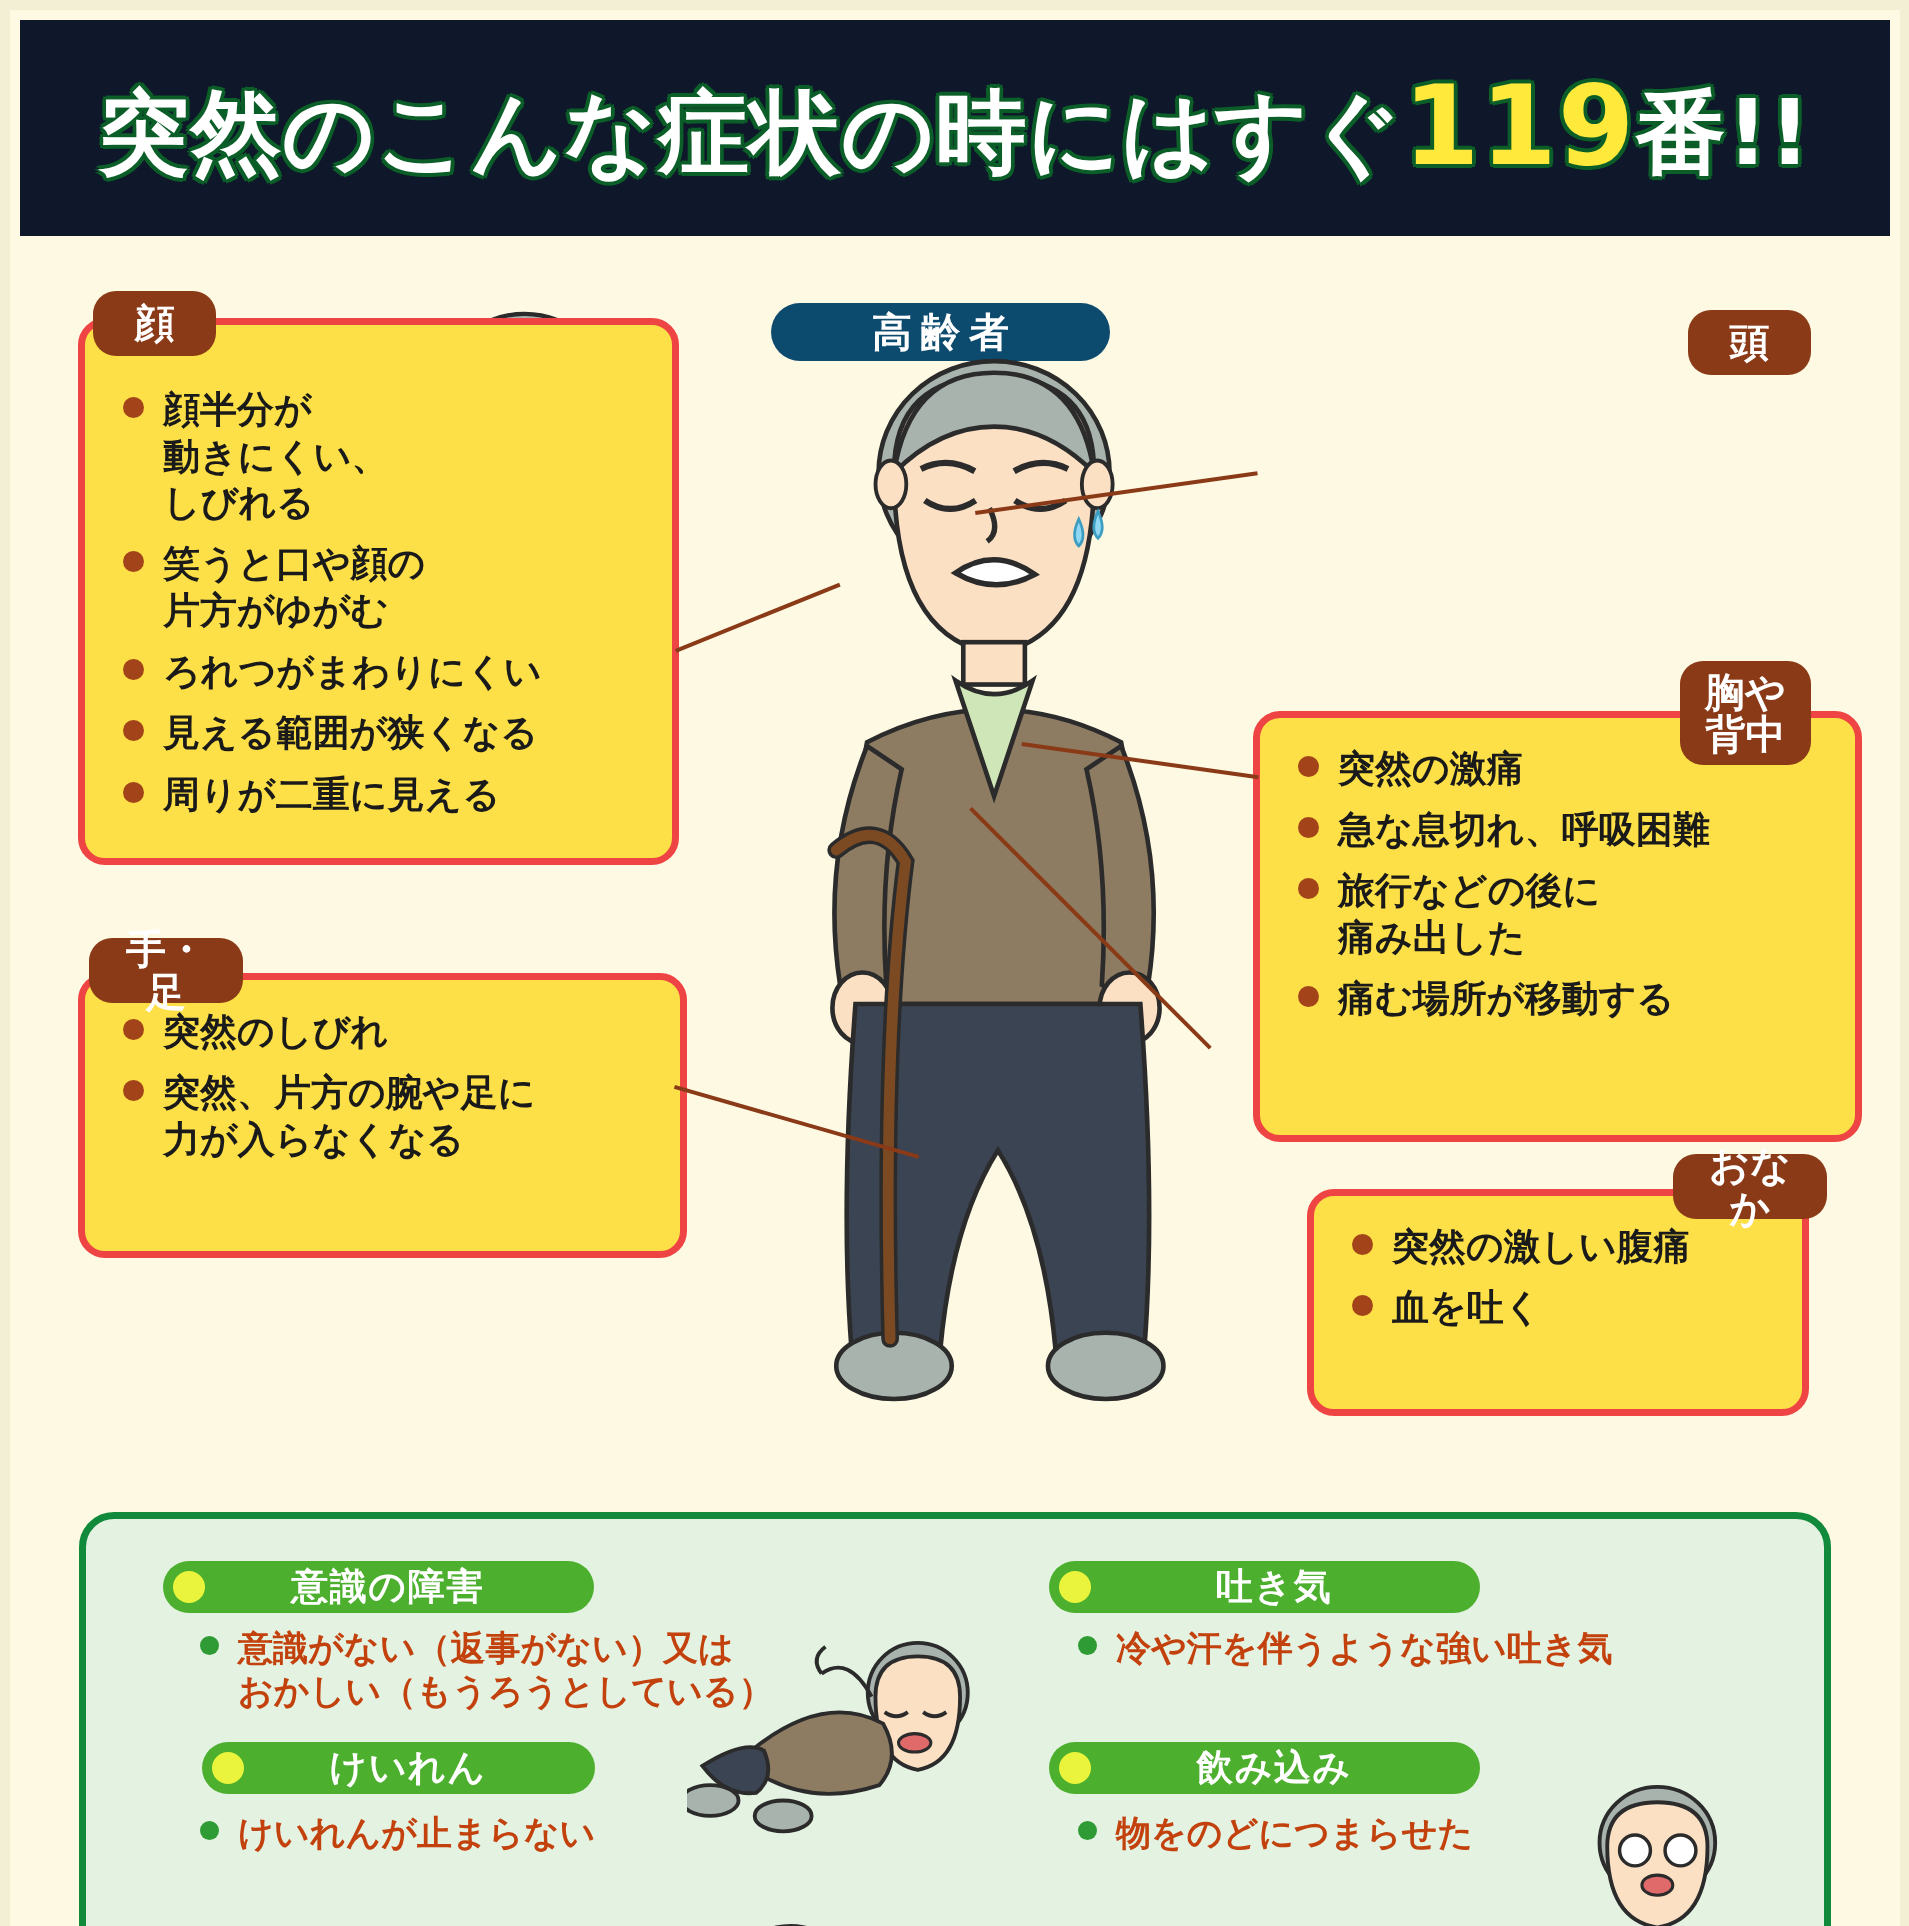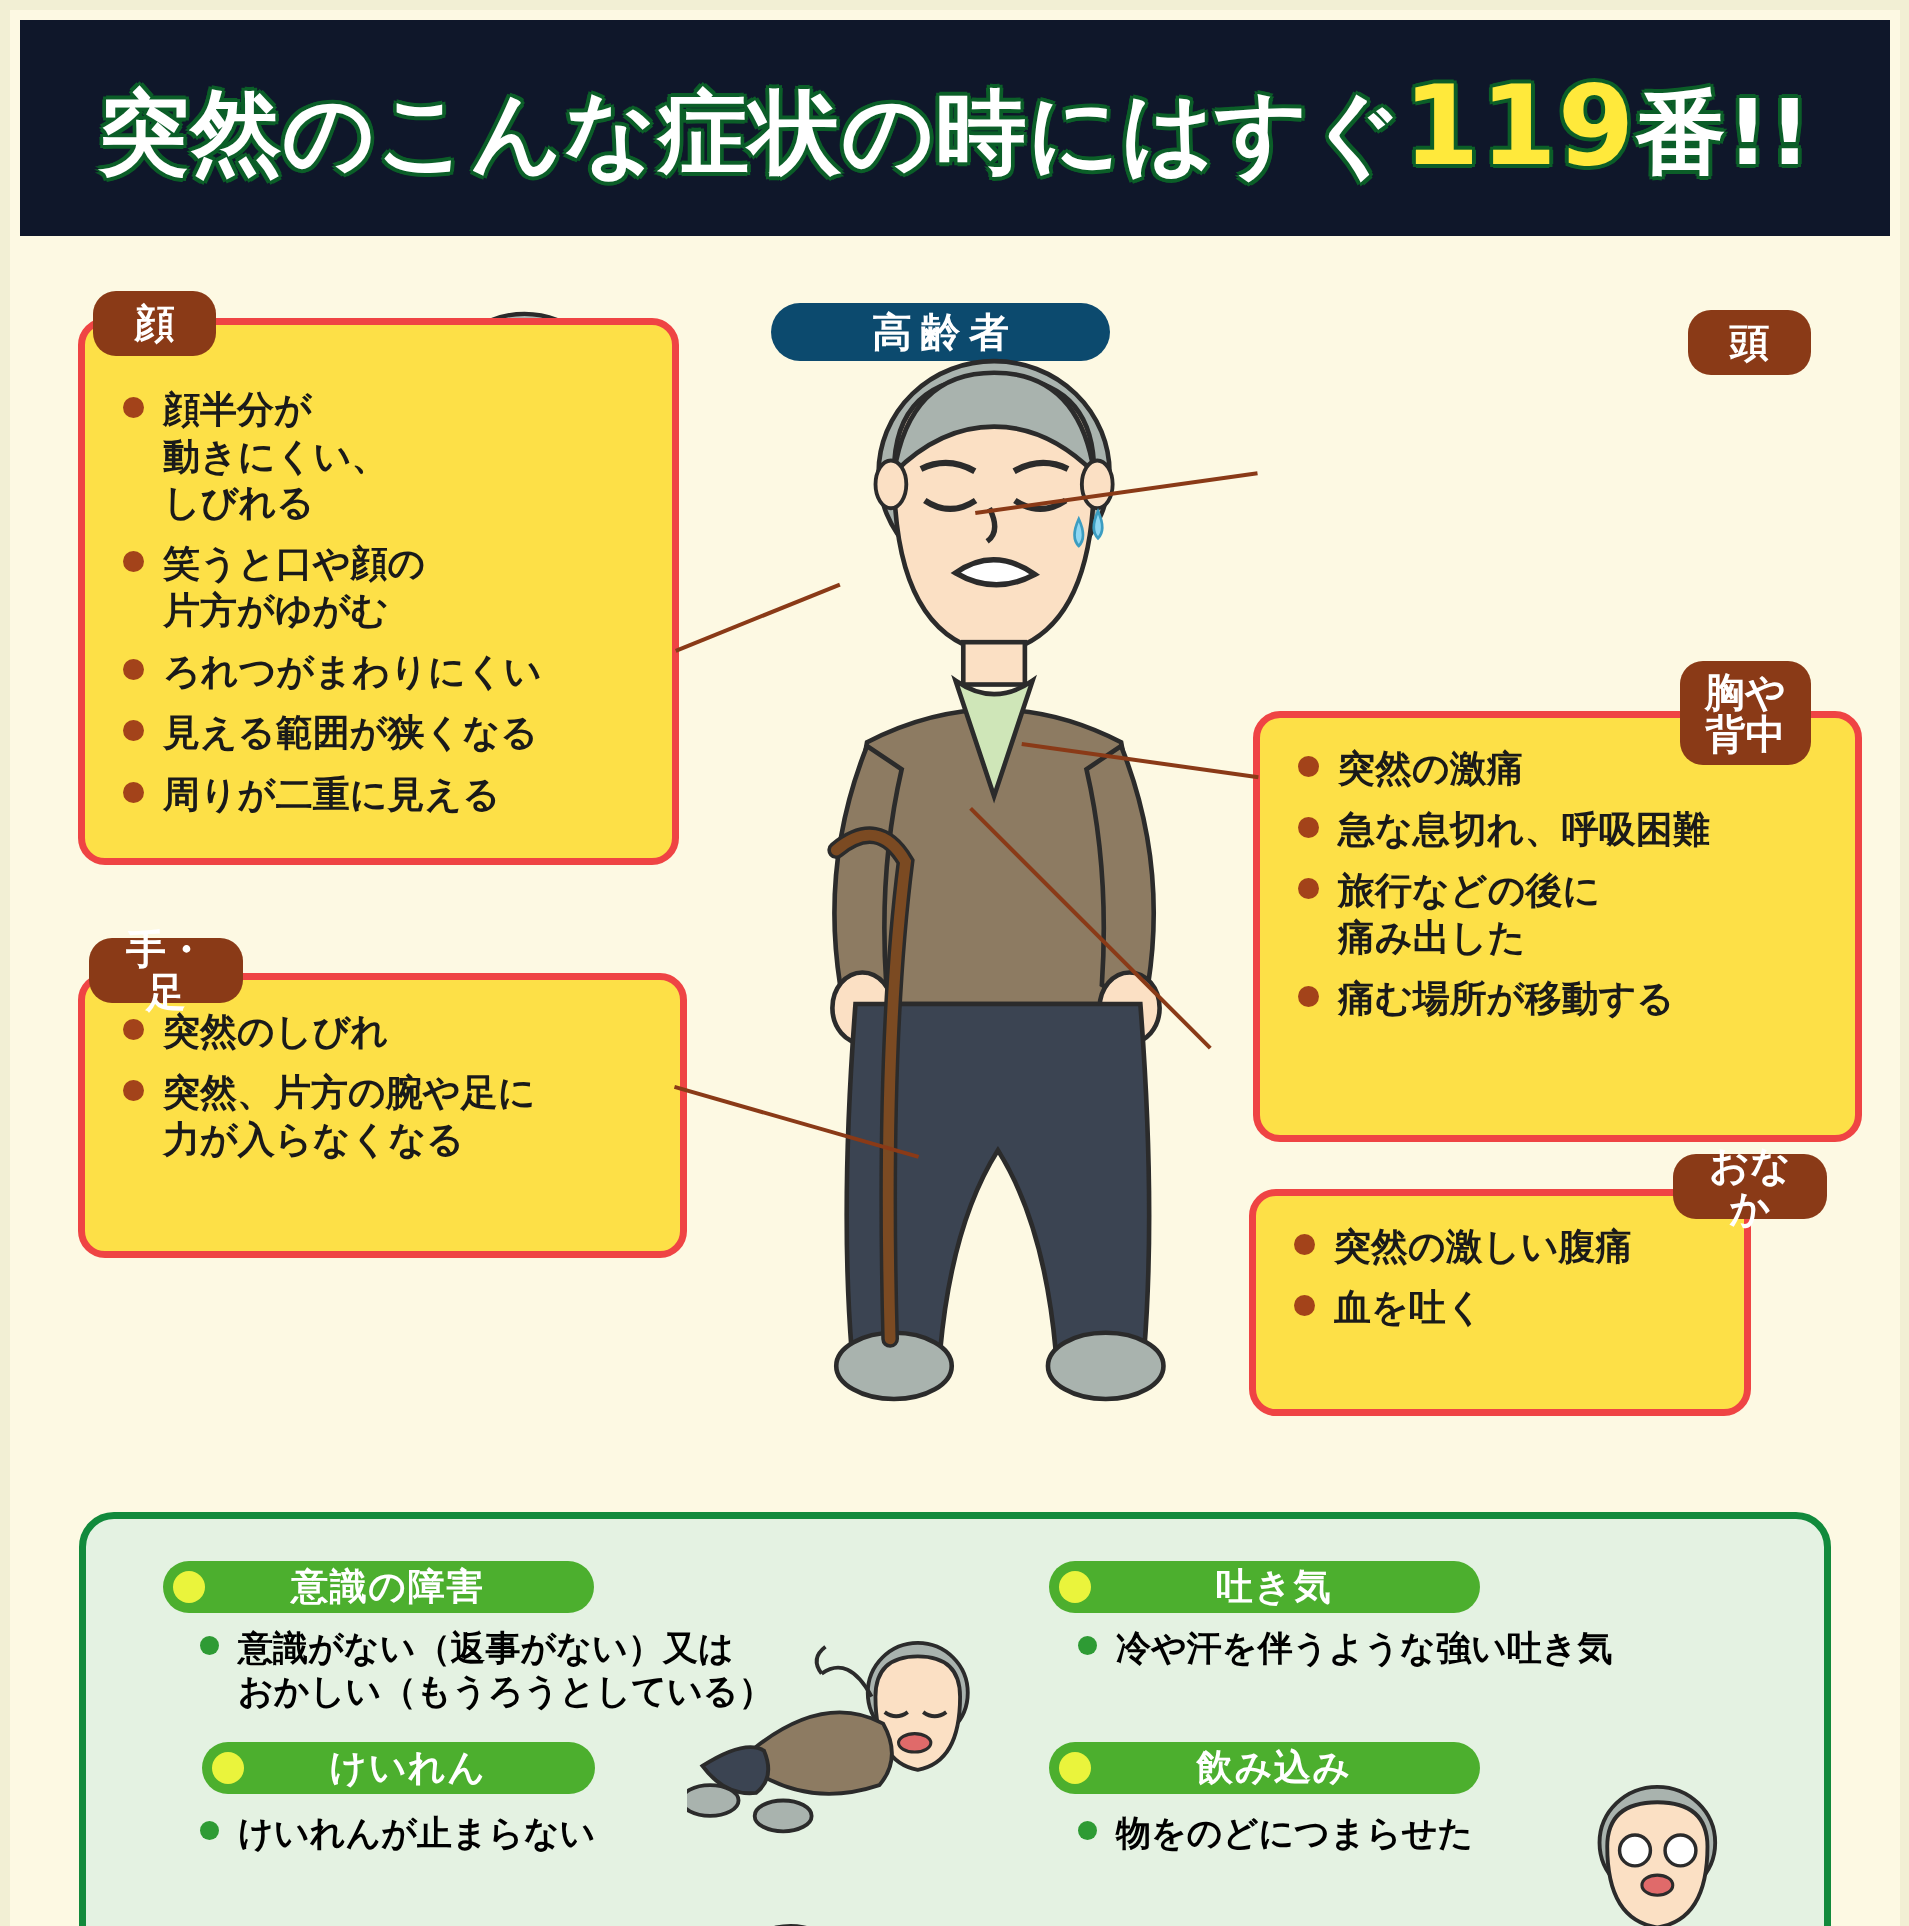--- a/index.html
+++ b/index.html
@@ -107,21 +107,21 @@
   #t-head    { left:1668px; top:69px;  width:123px; height:65px; }
 
   #c-chest   { left:1233px; top:470px; width:609px; height:431px; }
   #c-chest-list{ position:absolute; left:35px; top:28px; right:11.6px; }
   #t-chest   { left:1660px; top:420px; width:131px; height:104px; flex-direction:column; }
 
   #c-limb    { left:58px;  top:732px; width:609px; height:285px; }
   #c-limb-list{ position:absolute; left:35px; top:29px; right:15.4px; }
   #t-limb    { left:69px;  top:697px; width:154px; height:65px; }
 
-  #c-belly   { left:1229px; top:948px; width:502px; height:227px; }
+  #c-belly   { left:1287px; top:948px; width:502px; height:227px; }
   #c-belly-list{ position:absolute; left:35px; top:28px; right:15.4px; }
   #t-belly   { left:1653px; top:913px; width:154px; height:65px; }
 
   
   .line { position:absolute; background:#8a3a17; transform-origin:0 0; height:3.5px; z-index:1;}
 
   
   .man { position:absolute; left:720px; top:116px; width:512px; height:1117px; }
 
   
@@ -145,21 +145,21 @@
   }
   .gpill .lbl {
     color:#ffffff; font-size:37px; font-weight:bold;
     flex:1 1 auto; text-align:center; padding-right:23px;
     letter-spacing:1.5px;
   }
   .gitems { position:absolute; }
   .gitems li {
     list-style:none;
     position:relative;
-    font-size:35px; font-weight:bold; color:#000000;
+    font-size:35px; font-weight:bold; color:#c2410c;
     line-height:1.24; padding-left:40px; margin-bottom:8.5px;
   }
   .gitems li::before {
     content:""; position:absolute; left:2.3px; top:9.2px;
     width:19px; height:19px; border-radius:50%; background:#2e9b34;
   }
   .gitems ul { margin:0; padding:0; }
 
   .emoji-fig { position:absolute; }
 </style>

